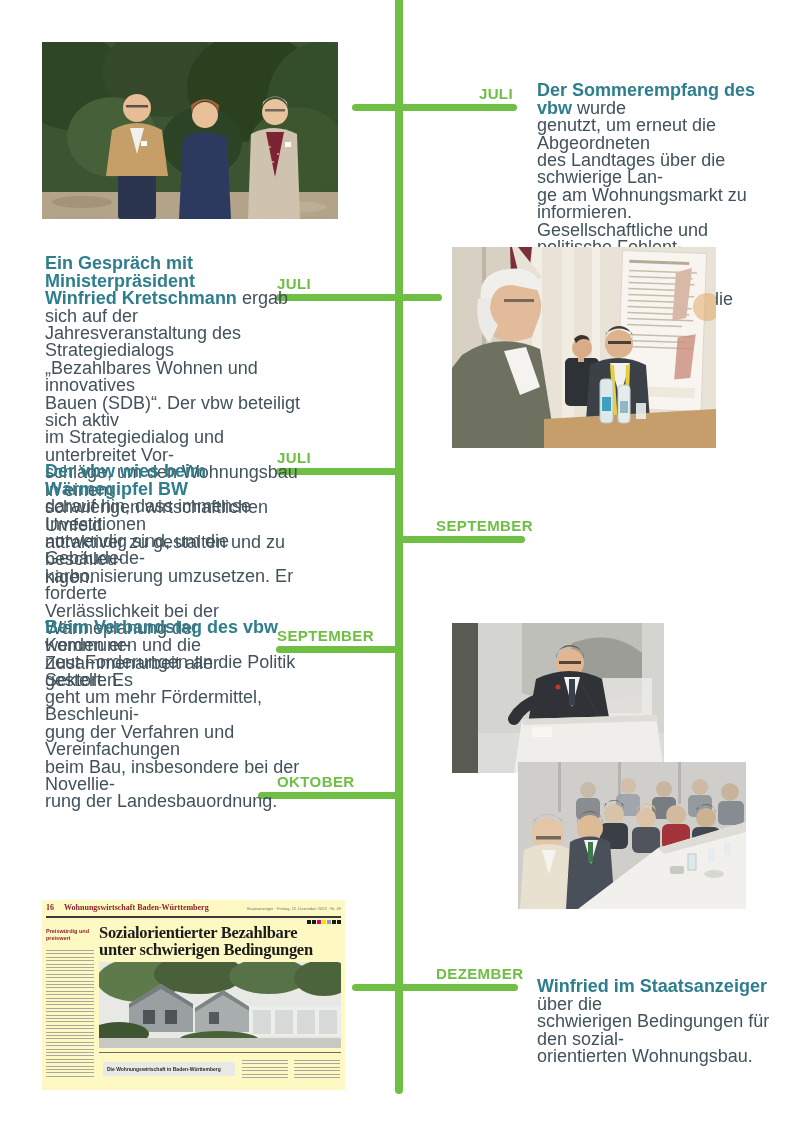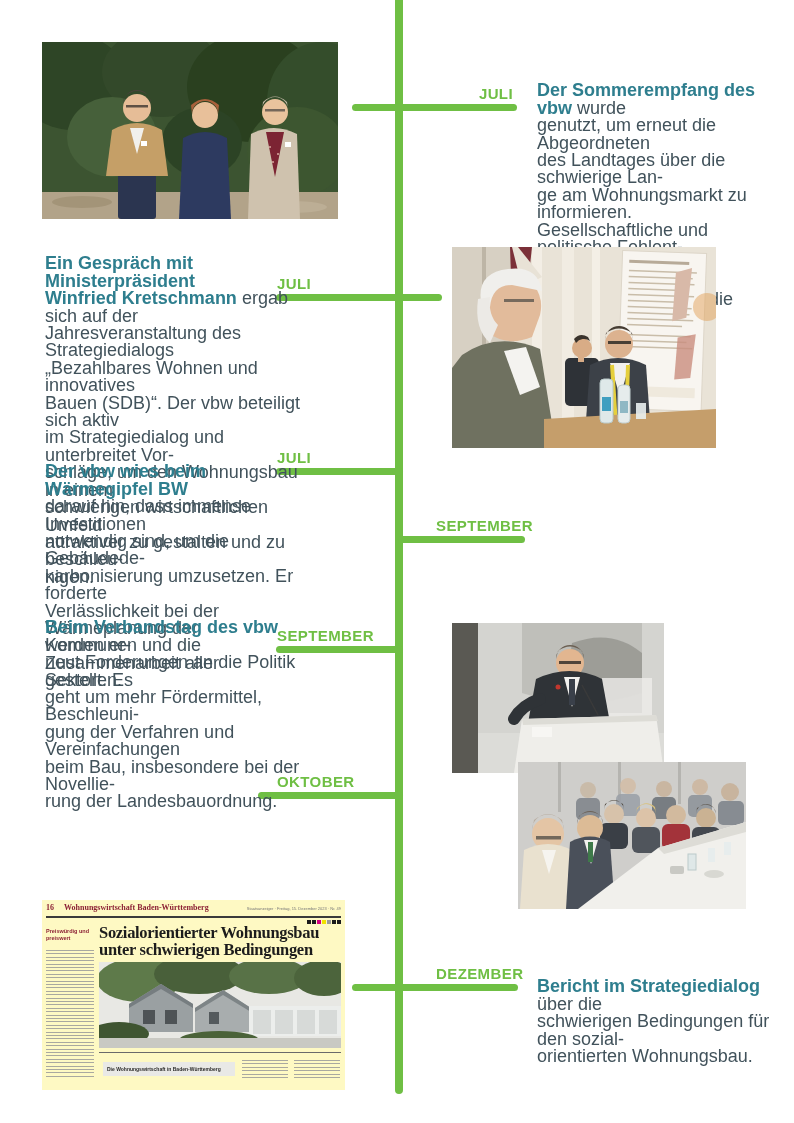--- a/index.html
+++ b/index.html
@@ -100,21 +100,21 @@
   </div>
   <div class="event-text" style="left:45px;top:602px;width:265px;">
     <span class="lead">Beim Verbandstag des vbw</span><span> werden er-
 neut Forderungen an die Politik gestellt. Es
 geht um mehr Fördermittel, Beschleuni-
 gung der Verfahren und Vereinfachungen
 beim Bau, insbesondere bei der Novellie-
 rung der Landesbauordnung.</span>
   </div>
   <div class="event-text" style="left:537px;top:961px;width:235px;">
-    <span class="lead">Bericht im Strategiedialog</span><span> über die
+    <span class="lead">Winfried im Staatsanzeiger</span><span> über die
 schwierigen Bedingungen für den sozial-
 orientierten Wohnungsbau.</span>
   </div>
 
   <div class="photo" style="left:42px;top:42px;width:296px;height:177px;">
     <svg width="296" height="177" viewBox="0 0 296 177">
       <rect width="296" height="177" fill="#3c5431"></rect>
       <ellipse cx="30" cy="40" rx="55" ry="48" fill="#2e4526"></ellipse>
       <ellipse cx="120" cy="30" rx="60" ry="45" fill="#33492a"></ellipse>
       <ellipse cx="210" cy="45" rx="65" ry="55" fill="#2a401f"></ellipse>
@@ -304,21 +304,21 @@
       <span style="background:#1a1a1a"></span>
         <span style="background:#1a1a1a"></span>
       <span style="background:#d4007f"></span>
         <span style="background:#f2e200"></span>
       <span style="background:#9a9a9a"></span>
         <span style="background:#1a1a1a"></span>
       <span style="background:#1a1a1a"></span>
     </div>
     <div class="clip-kicker">Preiswürdig und
 preiswert</div>
-    <div class="clip-headline">Sozialorientierter Wohnungsbau
+    <div class="clip-headline">Sozialorientierter Bezahlbare
 unter schwierigen Bedingungen</div>
     <div class="clip-col-left greek"></div>
     <div class="clip-photo">
       <svg width="242" height="86" viewBox="0 0 242 86">
         <rect width="242" height="86" fill="#e8e8e4"></rect>
         <ellipse cx="40" cy="18" rx="42" ry="22" fill="#5e7a4a"></ellipse>
         <ellipse cx="100" cy="12" rx="45" ry="20" fill="#49603a"></ellipse>
         <ellipse cx="170" cy="14" rx="40" ry="18" fill="#587247"></ellipse>
         <ellipse cx="225" cy="16" rx="30" ry="18" fill="#4c643c"></ellipse>
 

